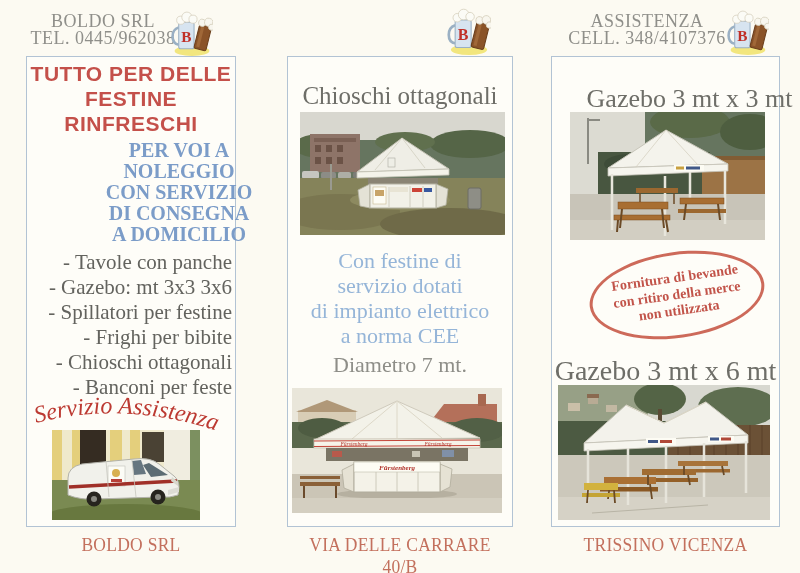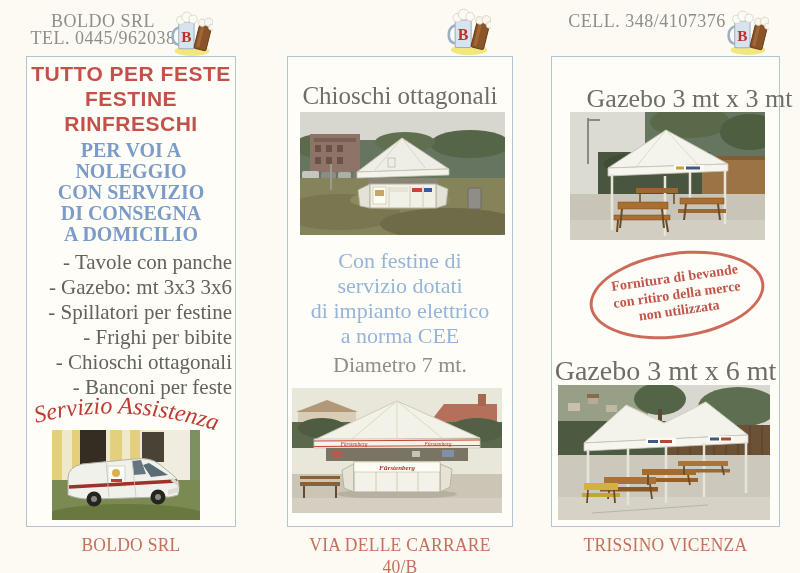--- a/index.html
+++ b/index.html
@@ -26,20 +26,21 @@
 <body>
 
 <div class="page">
 
   <div class="hdr" style="left:28px;top:13px;width:150px;">
     <div>BOLDO SRL</div>
     <div>TEL. 0445/962038</div>
   </div>
 
   <div class="hdr" style="left:567px;top:13px;width:160px;">
+    <div>ASSISTENZA</div>
     <div>CELL. 348/4107376</div>
   </div>
 
   <svg class="abs" style="left:171px;top:9px;" width="42" height="47" viewBox="0 0 40 46">
     <ellipse cx="20" cy="41" rx="17" ry="5" fill="#f2e67e"></ellipse>
     <path d="M7 18 q-6 2 -6 9 q0 7 6 8" fill="none" stroke="#9ab0c4" stroke-width="2.5"></path>
     <rect x="7" y="13" width="15" height="26" rx="2" fill="#d7e4f0" stroke="#9ab0c4"></rect>
     <text x="14.5" y="32" font-size="15" font-weight="bold" fill="#c03028" text-anchor="middle">B</text>
     <circle cx="9" cy="11" r="4" fill="#fbfbf6" stroke="#d8d2c0" stroke-width=".8"></circle>
     <circle cx="15" cy="8" r="5" fill="#fbfbf6" stroke="#d8d2c0" stroke-width=".8"></circle>
@@ -85,26 +86,26 @@
       <circle cx="32" cy="12" r="4" fill="#f8f6ee" stroke="#d8d2c0" stroke-width=".8"></circle>
       <circle cx="36" cy="16" r="3" fill="#f8f6ee" stroke="#d8d2c0" stroke-width=".8"></circle>
     </g>
   </svg>
 
   <div class="panel-box" style="left:26px;top:56px;width:210px;height:471px;"></div>
   <div class="panel-box" style="left:287px;top:56px;width:226px;height:471px;"></div>
   <div class="panel-box" style="left:551px;top:56px;width:229px;height:471px;"></div>
 
   <div class="red-head" style="left:28px;top:61px;width:206px;">
-    <div>TUTTO PER FESTE</div>
+    <div>TUTTO PER DELLE</div>
     <div>FESTINE</div>
     <div>RINFRESCHI</div>
   </div>
 
-  <div class="blue-head" style="left:28px;top:140px;width:206px;">
+  <div class="blue-head" style="left:28px;top:140px;width:206px;padding-left:48px;">
     <div>PER VOI A</div>
     <div>NOLEGGIO</div>
     <div>CON SERVIZIO</div>
     <div>DI CONSEGNA</div>
     <div>A DOMICILIO</div>
   </div>
 
   <div class="gray-list" style="left:40px;top:250px;width:192px;">
     <div>- Tavole con panche</div>
     <div>- Gazebo: mt 3x3 3x6</div>

